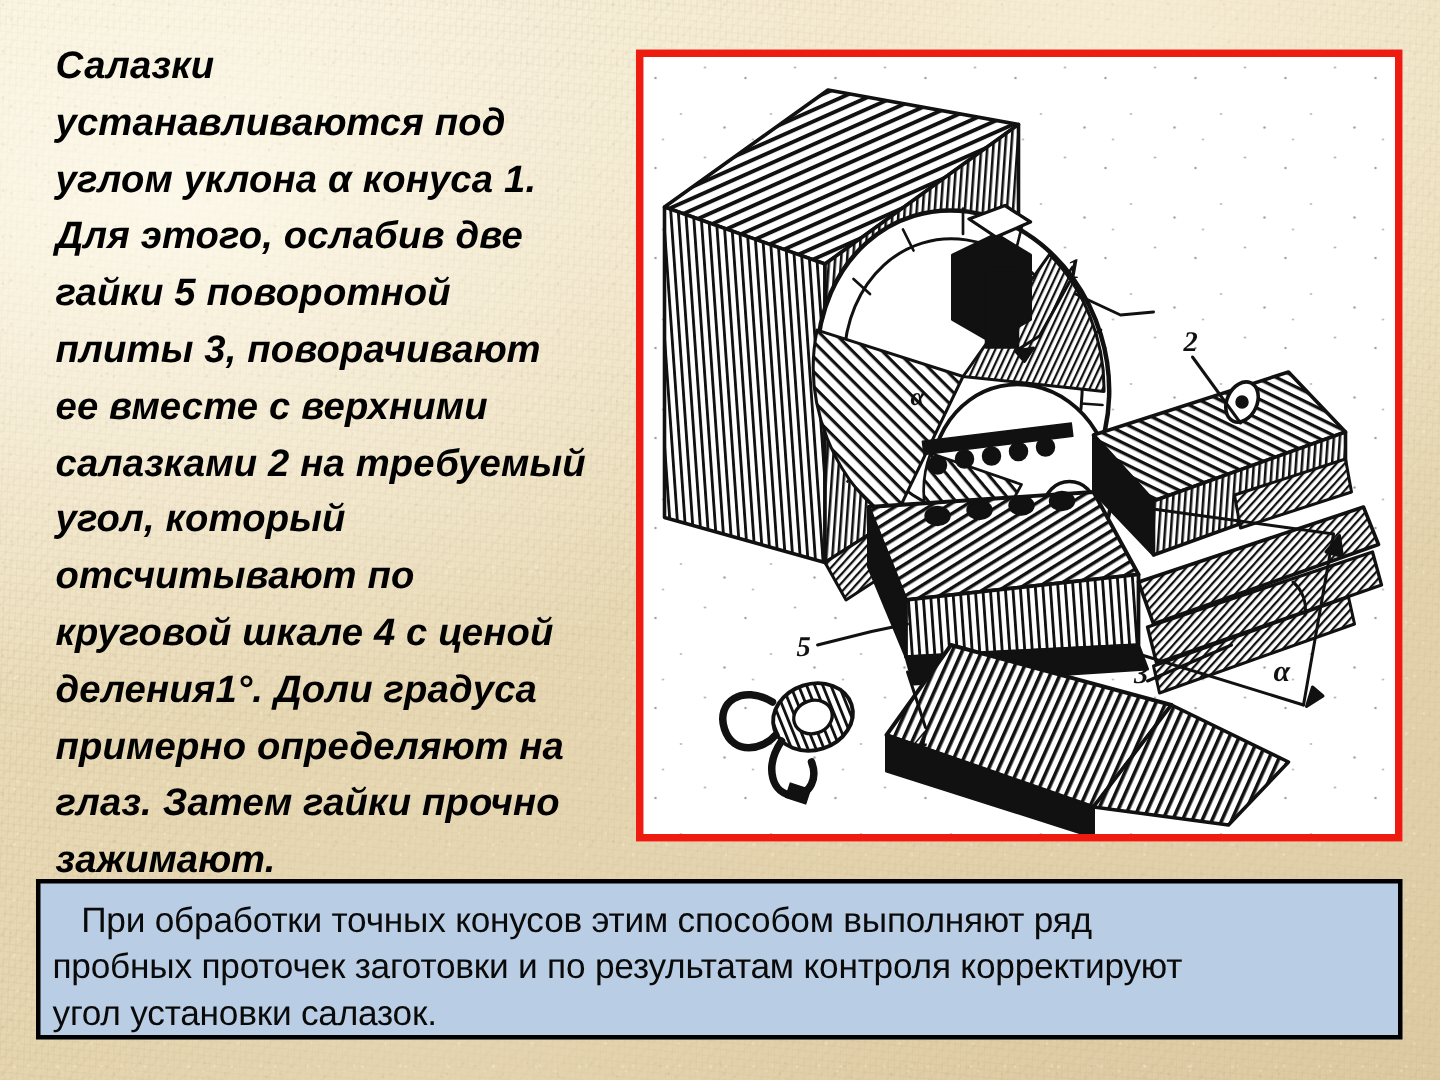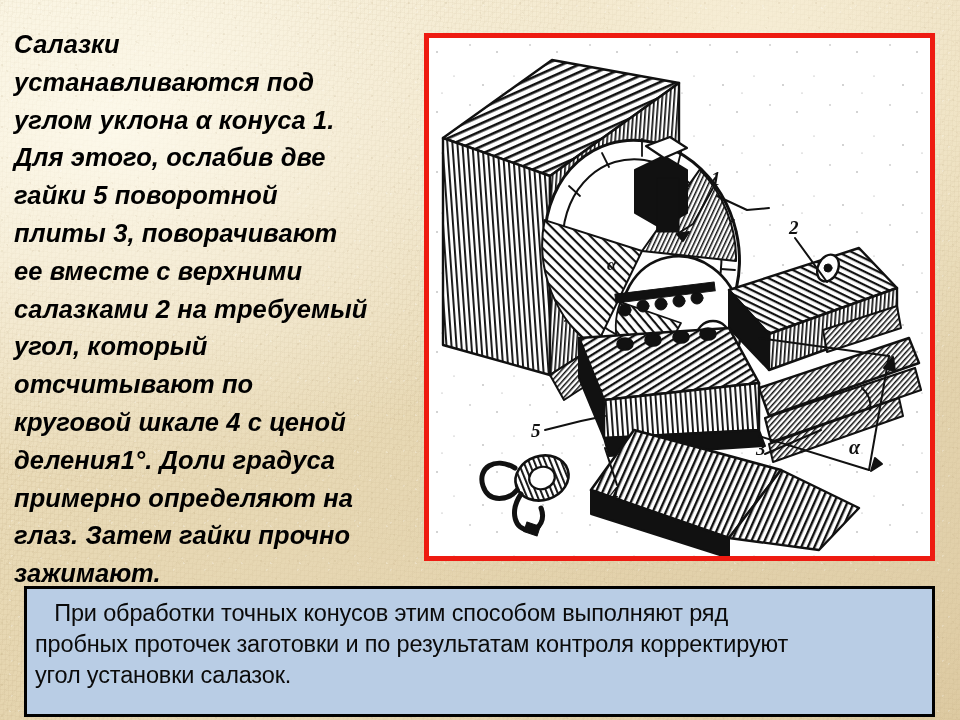--- a/index.html
+++ b/index.html
@@ -47,21 +47,21 @@
       radial-gradient(circle at 93% 83%, rgba(150,125,80,.18) 0 1px, transparent 1px),
       radial-gradient(circle at 24% 88%, rgba(255,255,255,.45) 0 1px, transparent 1px),
       radial-gradient(circle at 55% 95%, rgba(150,125,80,.15) 0 1px, transparent 1px);
     background-size: 37px 31px, 43px 29px, 29px 37px, 53px 41px, 31px 47px,
                      41px 33px, 47px 39px, 35px 43px, 49px 35px, 39px 45px;
   }
 
   
   #body-text {
     position: absolute;
-    left: 14px;
+    left: 37px;
     top: 26px;
     width: 392px;
     z-index: 3;
   }
   #body-text p {
     margin: 0;
     color: #000000;
     font-family: "Liberation Sans", sans-serif;
     font-weight: bold;
     font-style: italic;
@@ -90,21 +90,21 @@
     overflow: hidden;
   }
   #figure-svg { display: block; width: 100%; height: 100%; }
 
   
   #caption-box {
     position: absolute;
     left: 24px;
     top: 586px;
     width: 911px;
-    height: 131px;
+    height: 107px;
     box-sizing: border-box;
     border: 3px solid #000000;
     background: #b9cde5;
     z-index: 3;
     padding: 9px 10px 0 8px;
   }
   #caption-box p {
     margin: 0;
     color: #0a0a0a;
     font-family: "Liberation Sans", sans-serif;

